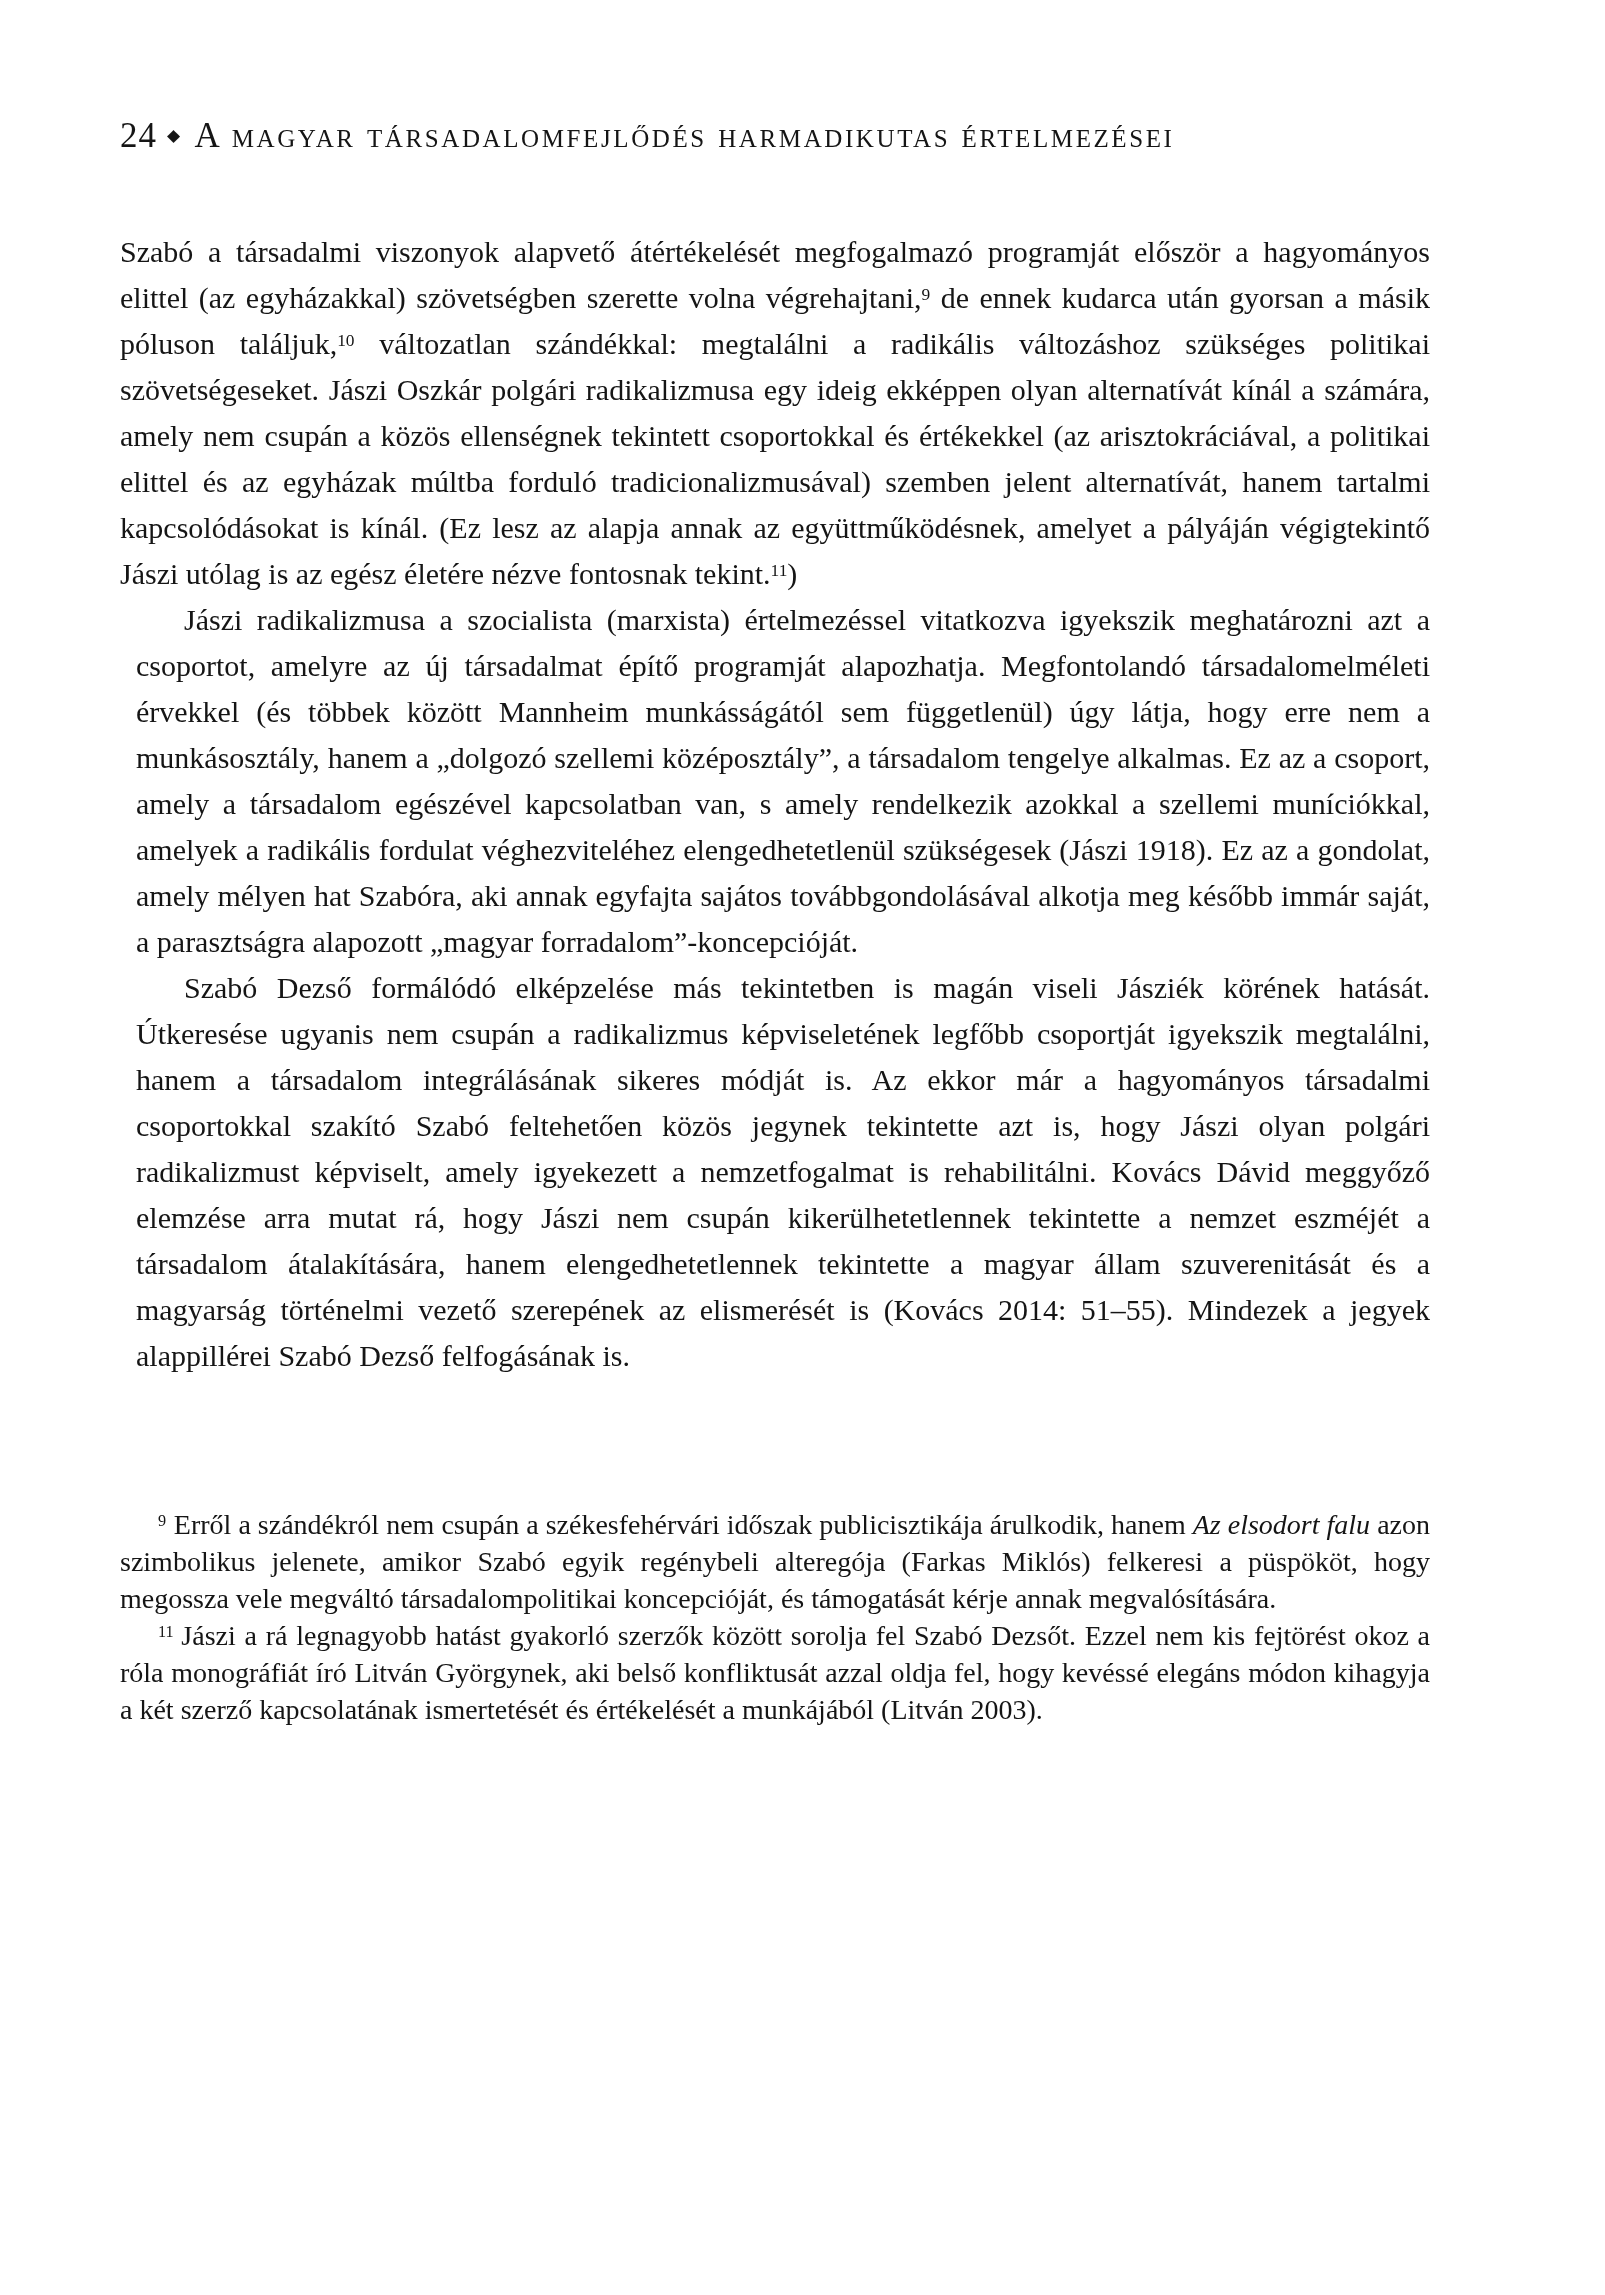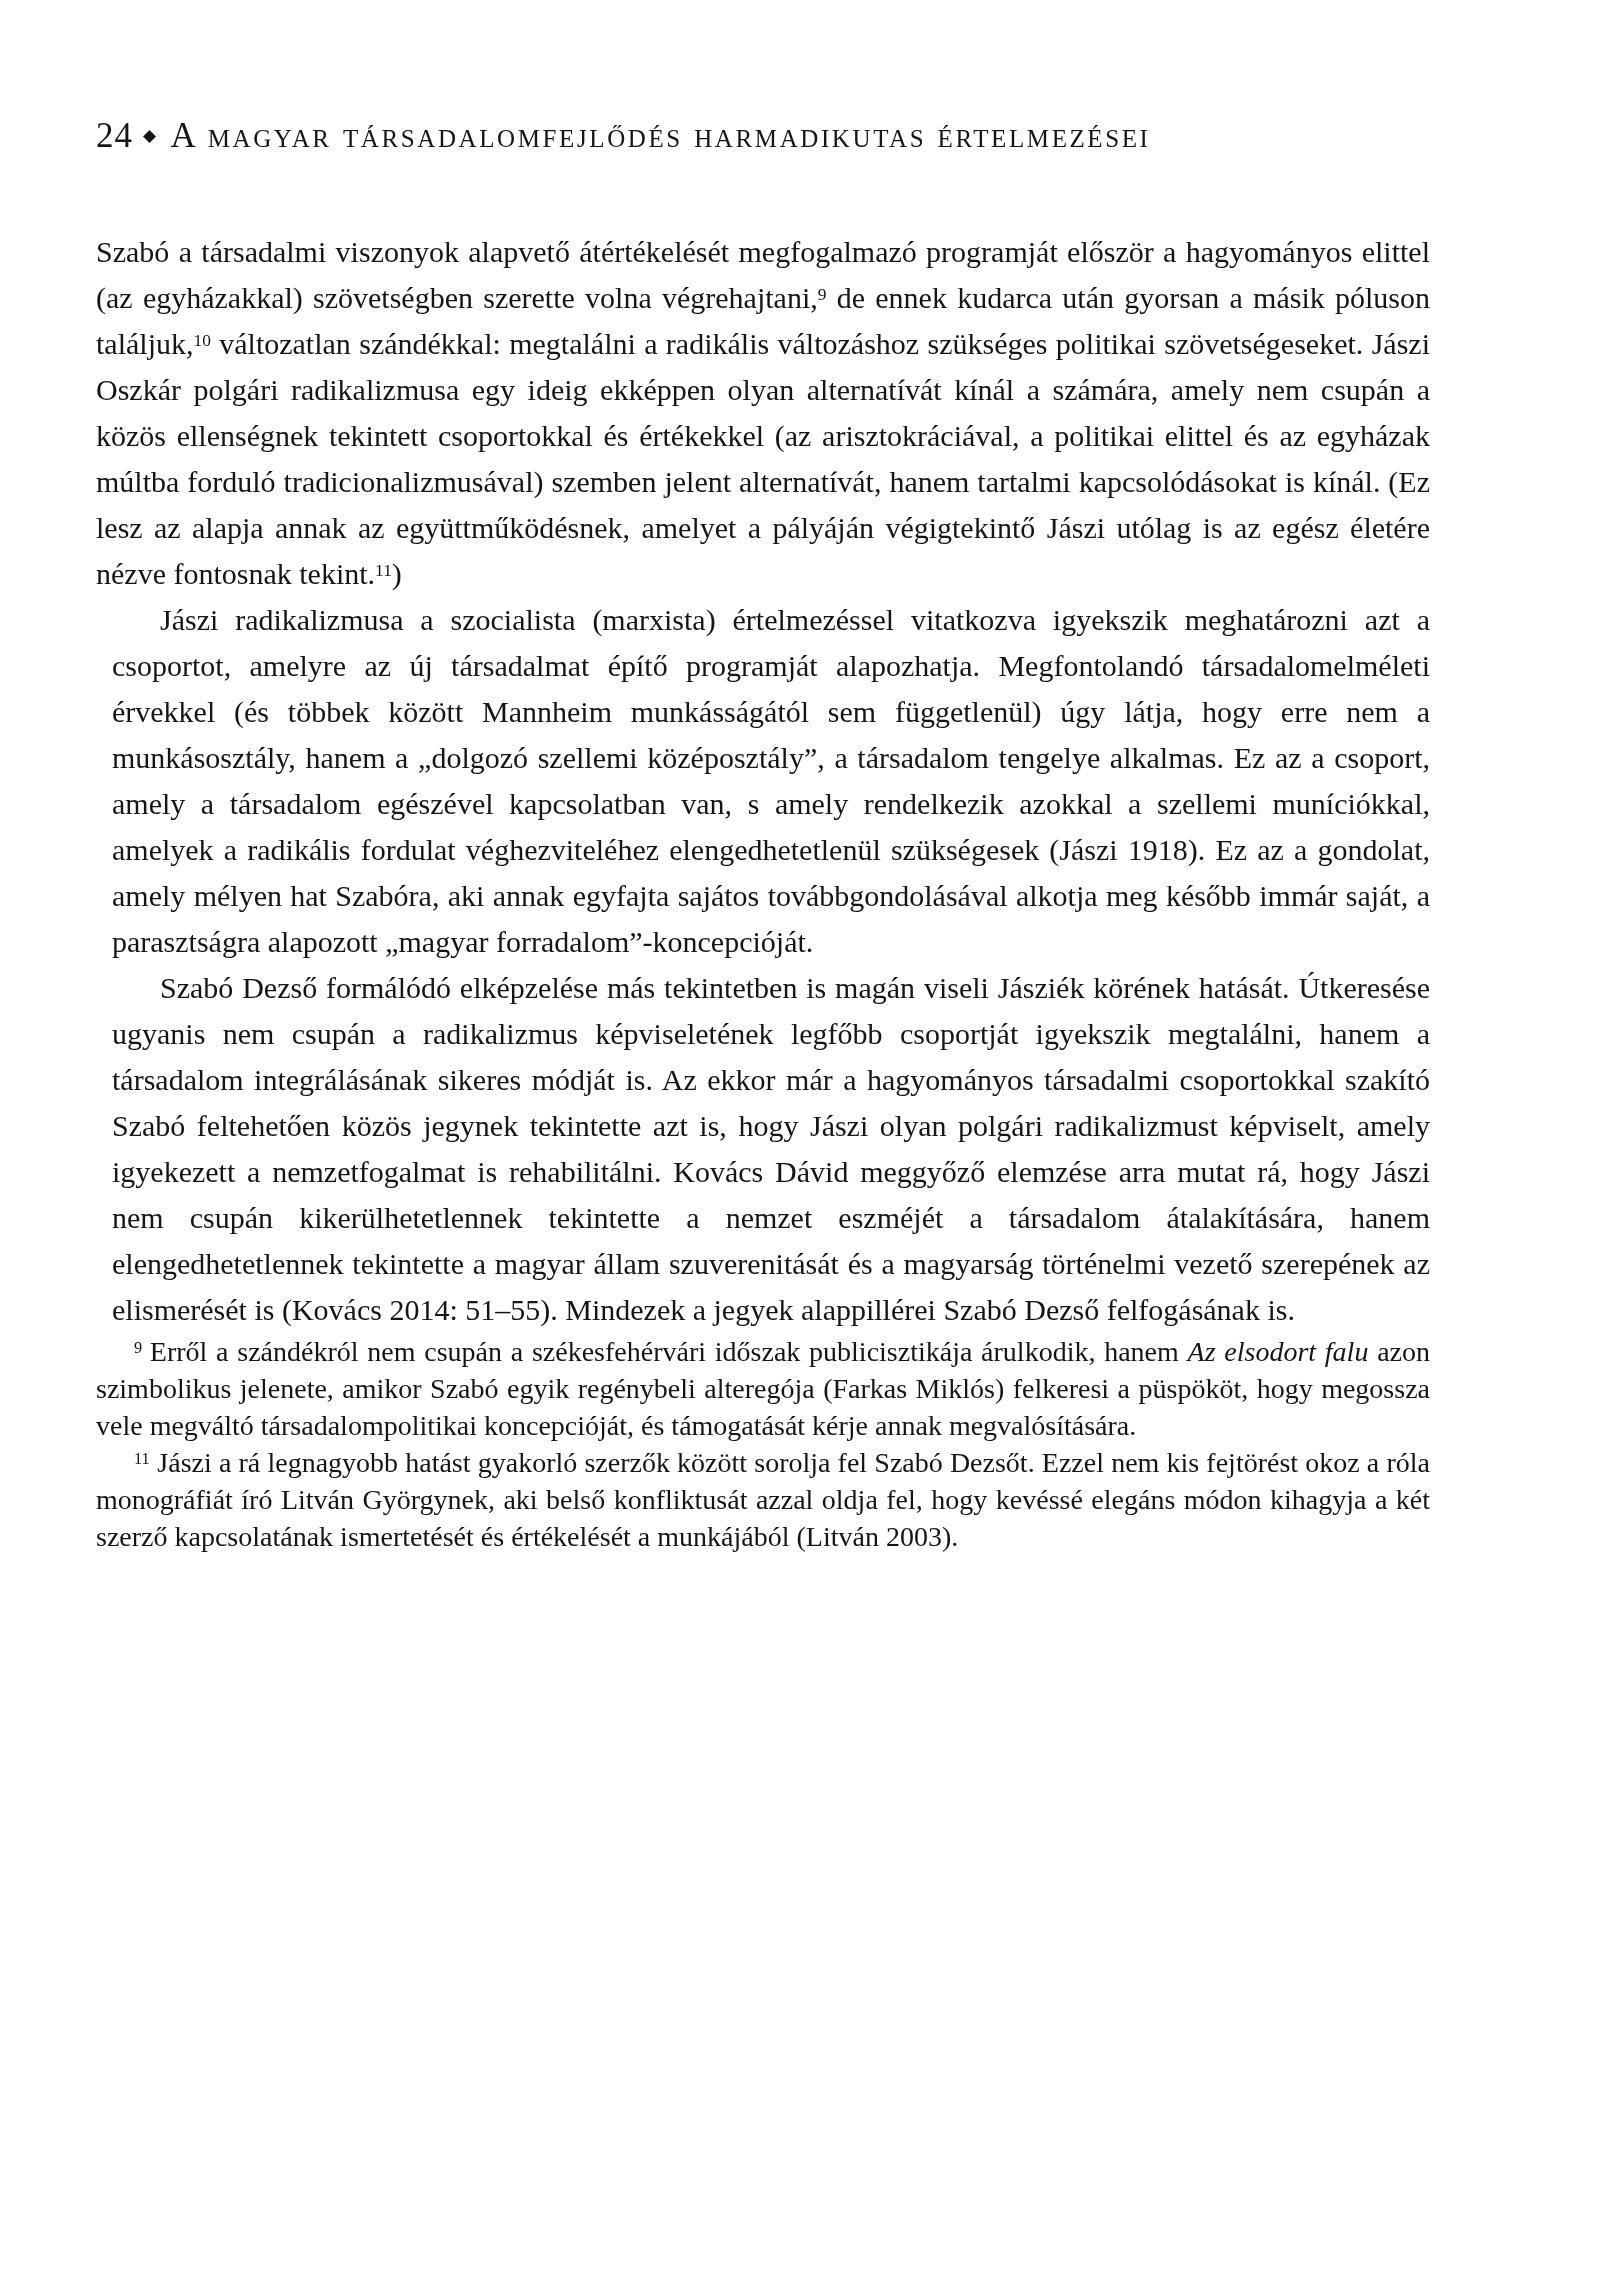--- a/index.html
+++ b/index.html
@@ -9,21 +9,21 @@
   }
   .page {
     position: relative;
     width: 1605px;
     height: 2295px;
     margin: 0 auto;
     box-sizing: border-box;
     background: #ffffff;
     color: #151515;
     font-family: "Liberation Serif", "DejaVu Serif", serif;
-    padding: 112px 175px 0 96px;
+    padding: 112px 175px 0 120px;
     overflow: hidden;
   }
   
   .running-head {
     font-size: 35px;
     line-height: 46px;
     white-space: nowrap;
     letter-spacing: 0.4px;
   }
   .running-head .pagenum {
@@ -55,20 +55,21 @@
   sup {
     font-size: 0.58em;
     line-height: 0;
     vertical-align: baseline;
     position: relative;
     top: -0.48em;
   }
   em { font-style: italic; }
   
   section.footnotes {
+    margin-top: 127px;
     font-size: 28px;
     line-height: 37px;
     text-align: justify;
   }
   p.fn {
     margin: 0;
     padding: 0;
     text-indent: 38px;
   }
   sup.fnmark { margin-right: 7.7px; }

